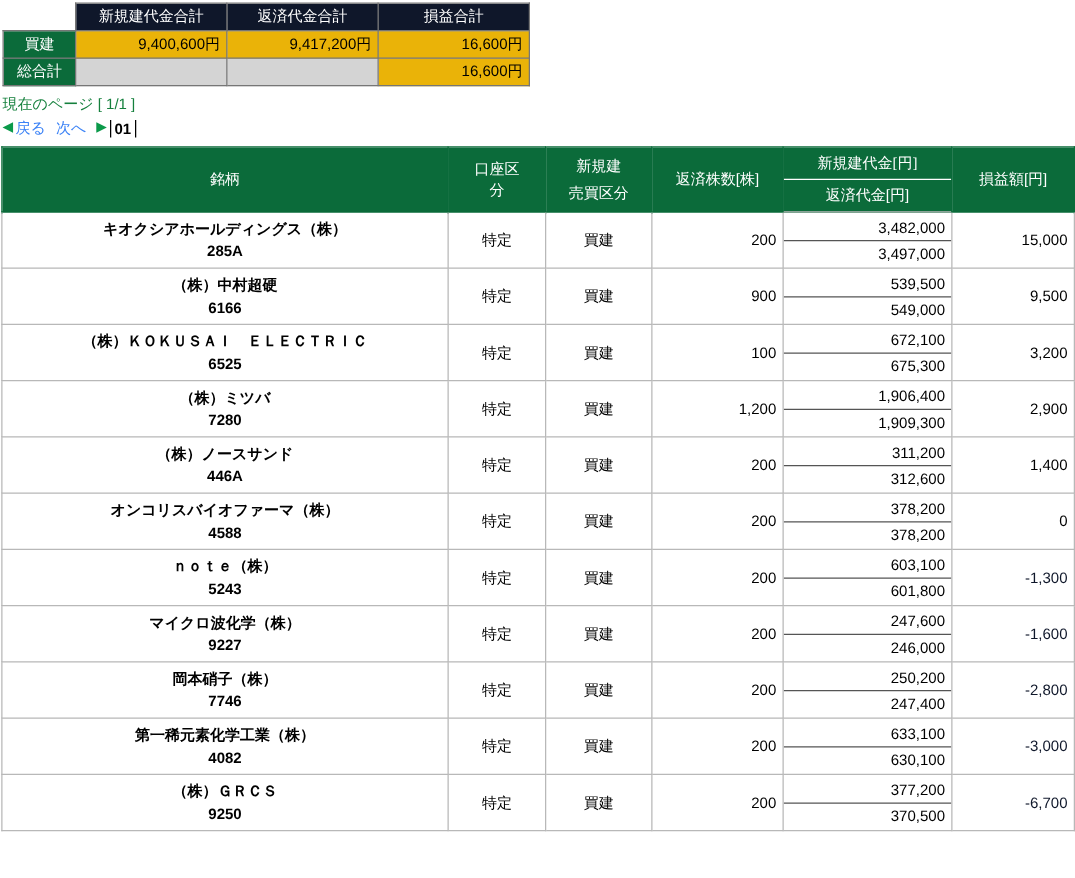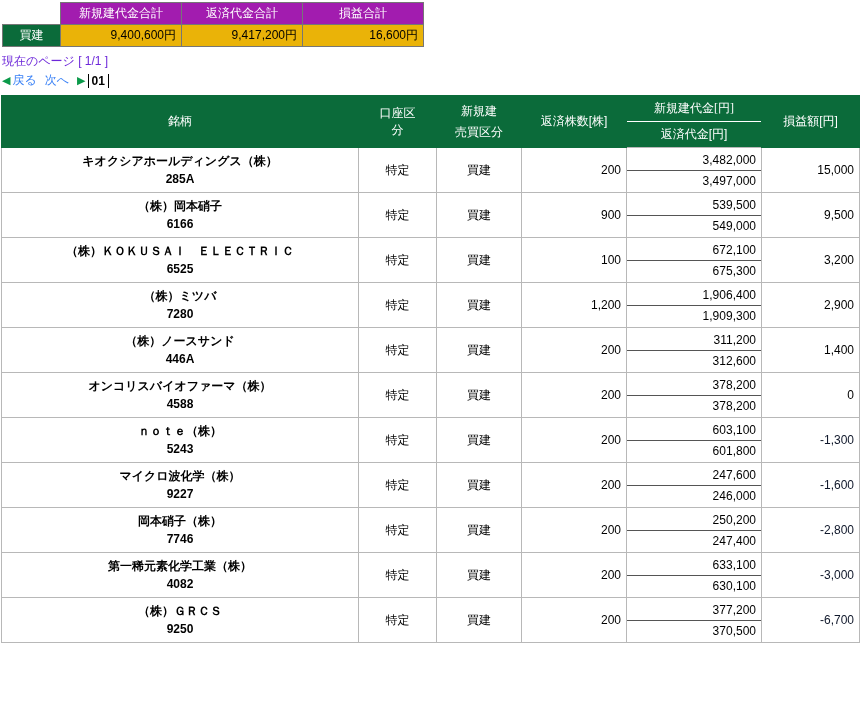--- a/index.html
+++ b/index.html
@@ -28,21 +28,21 @@
     padding: 0 5px;
     font-weight: normal;
     font-size: 12px;
   }
   .summary .corner {
     border: none;
     background: #ffffff;
     width: 47px;
   }
   .summary .hdr {
-    background: #a21caf;
+    background: #0f172a;
     color: #ffffff;
     width: 110px;
     font-size: 12px;
   }
   .summary .rowhdr {
     background: #0b6b3a;
     color: #ffffff;
     text-align: center;
     width: 47px;
     font-size: 12px;
@@ -52,21 +52,21 @@
     background: #eab308;
   }
   .summary .blank {
     background: #d4d4d4;
   }
 
   
   .paging {
     margin: 6px 0 0 2px;
     font-size: 12px;
-    color: #6d28d9;
+    color: #15803d;
   }
   .pagenav {
     margin: 2px 0 6px 2px;
     font-size: 12px;
     display: flex;
     align-items: center;
     gap: 2px;
   }
   .arrow {
     color: #0b9a4a;
@@ -165,20 +165,26 @@
     <tr>
       <td class="corner"></td>
       <th class="hdr">新規建代金合計</th>
       <th class="hdr">返済代金合計</th>
       <th class="hdr">損益合計</th>
     </tr>
     <tr>
       <th class="rowhdr">買建</th>
       <td class="num">9,400,600円</td>
       <td class="num">9,417,200円</td>
+      <td class="num">16,600円</td>
+    </tr>
+    <tr>
+      <th class="rowhdr">総合計</th>
+      <td class="blank"></td>
+      <td class="blank"></td>
       <td class="num">16,600円</td>
     </tr>
   </tbody>
 </table>
 
 <div class="paging">現在のページ [ 1/1 ]</div>
 <div class="pagenav">
   <span class="arrow">◀</span>
   <a class="navlink" href="#">戻る</a>
   <a class="navlink" href="#">次へ</a>
@@ -222,21 +228,21 @@
         <td class="center">買建</td>
         <td class="right">200</td>
         <td class="amt">
           <span class="a1">3,482,000</span>
           <span class="a2">3,497,000</span>
         </td>
         <td class="right outer-right">15,000</td>
       </tr>
       <tr>
         <td class="name outer-left">
-          <div>（株）岡本硝子</div>
+          <div>（株）中村超硬</div>
           <div class="code">6166</div>
         </td>
         <td class="center">特定</td>
         <td class="center">買建</td>
         <td class="right">900</td>
         <td class="amt">
           <span class="a1">539,500</span>
           <span class="a2">549,000</span>
         </td>
         <td class="right outer-right">9,500</td>

